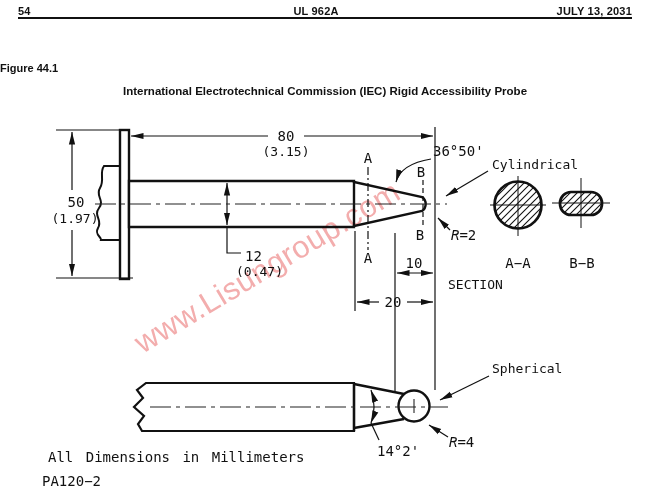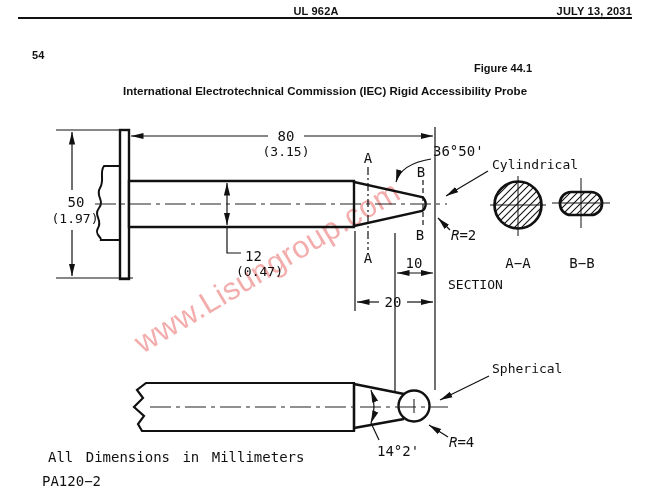--- a/index.html
+++ b/index.html
@@ -1,23 +1,23 @@
 <!DOCTYPE html>
 <html><head>
 <meta charset="utf-8">
 <style>
   html,body{margin:0;padding:0;background:#fff;}
   #page{position:relative;width:650px;height:495px;background:#ffffff;overflow:hidden;
         font-family:"Liberation Sans",sans-serif;color:#111;}
   .hdr{position:absolute;top:5px;font-size:11px;font-weight:bold;letter-spacing:.2px;}
-  .hdr-left{left:32px;margin-top:44px;}
+  .hdr-left{left:18px;}
   .hdr-center{left:0;width:632px;text-align:center;}
   .hdr-right{right:18px;}
   .hdr-rule{position:absolute;top:17px;left:18px;width:614px;height:2px;background:#111;}
-  .figlabel{position:absolute;top:62px;left:0;width:532px;text-align:right;
+  .figlabel{position:absolute;top:62px;left:0;width:532px;text-align:left;
             font-size:11px;font-weight:bold;}
   .figtitle{position:absolute;top:85px;left:0;width:650px;text-align:center;
             font-size:11.5px;font-weight:bold;}
   .watermark{position:absolute;left:128px;top:330px;transform-origin:0 0;
              transform:rotate(-31deg);font-size:31px;letter-spacing:.5px;
              color:#ee8d8d;opacity:.72;mix-blend-mode:multiply;white-space:nowrap;
              font-family:"Liberation Sans",sans-serif;z-index:5;}
   svg{position:absolute;top:0;left:0;}
   svg text{font-family:"DejaVu Sans Mono","Liberation Mono",monospace;fill:#111;stroke:none;}
   .ts14{font-size:14px;}

